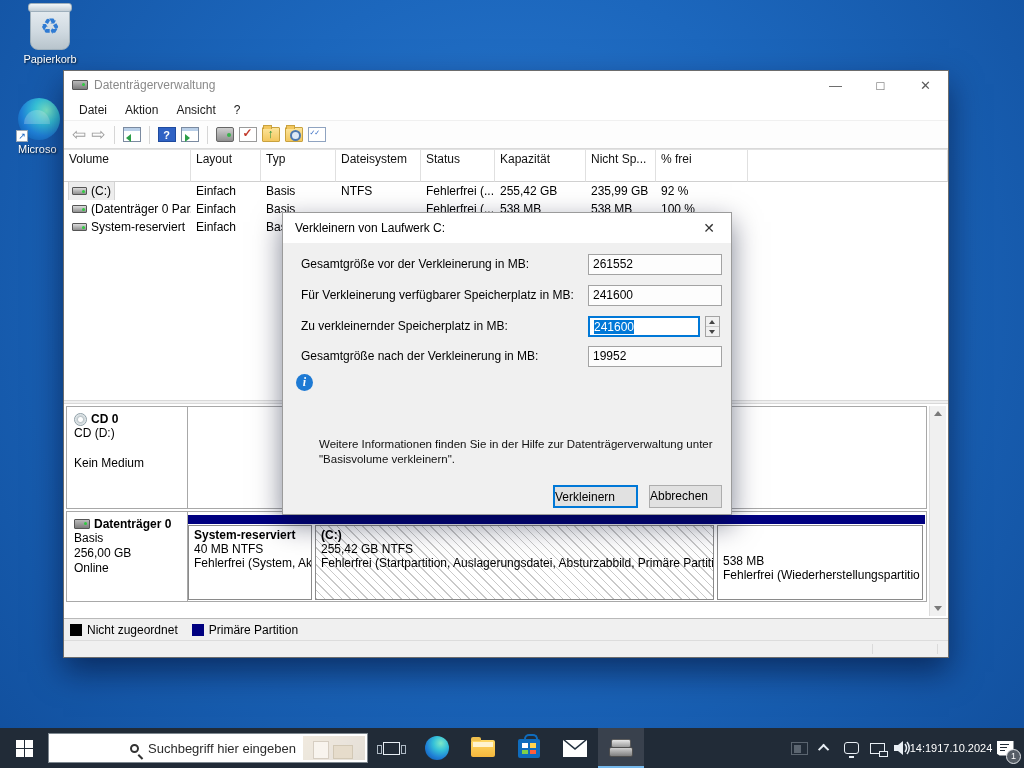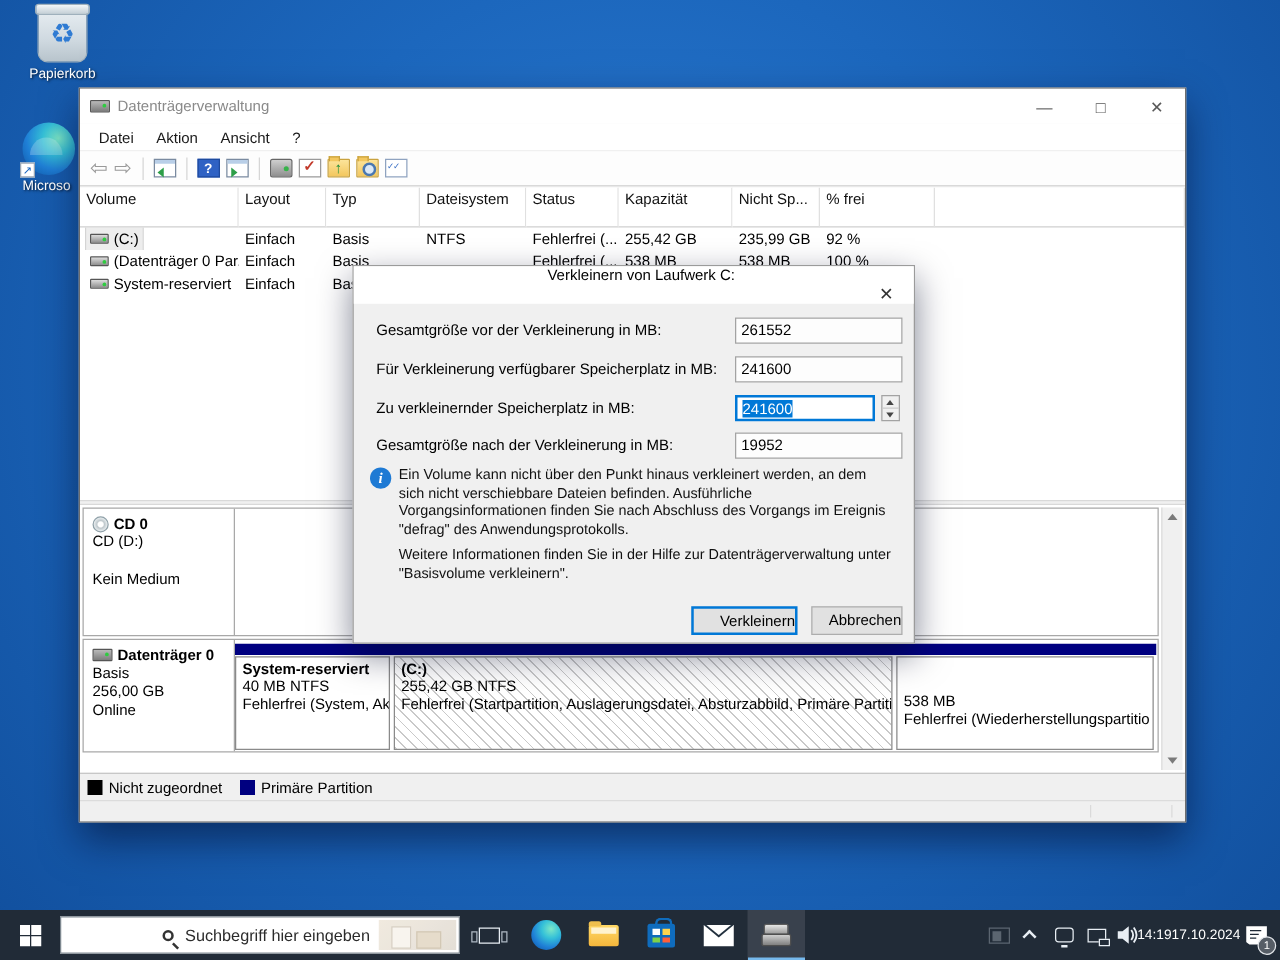--- a/index.html
+++ b/index.html
@@ -96,38 +96,38 @@
 
   .legendbar { height:22px; background:#f0f0f0; border-top:1px solid #b9b9b9; display:flex; align-items:center; gap:14px; padding-left:6px; }
   .legend-item { display:flex; align-items:center; gap:5px; }
   .sw { width:12px; height:12px; display:inline-block; }
   .statusbar { height:17px; background:#f0f0f0; border-top:1px solid #dcdcdc; position:relative; }
   .statusbar i { position:absolute; top:3px; bottom:3px; width:1px; background:#dadada; }
 
   
   .dlg { position:absolute; left:282px; top:212px; width:450px; height:303px; z-index:50;
     background:#f0f0f0; border:1px solid #9b9b9b; box-shadow:0 10px 26px rgba(0,10,40,.5); }
-  .dlg-title { height:30px; background:#fff; display:flex; align-items:center; padding-left:12px;flex-direction:column; }
+  .dlg-title { height:30px; background:#fff; display:flex; align-items:center; padding-left:12px; }
   .dlg-title .x { margin-left:auto; width:44px; height:100%; display:flex; align-items:center; justify-content:center; color:#333; font-size:14px; }
   .frow { position:absolute; left:18px; width:420px; height:21px; }
   .frow .flabel { line-height:21px; }
   .fbox { position:absolute; left:287px; top:0; width:134px; height:21px; background:#fdfdfd; border:1px solid #a3a3a3; padding:2px 4px; line-height:15px; }
   .fbox.focus { width:112px; border:2px solid #0078d7; background:#fff; }
   .fbox.focus .sel { background:#0078d7; color:#fff; }
   .spin { position:absolute; left:404px; top:0; width:15px; height:21px; border:1px solid #a3a3a3; background:#f0f0f0; }
   .spin span { position:absolute; left:0; right:0; height:50%; border-bottom:1px solid #c9c9c9; }
   .spin span::after { content:""; position:absolute; left:3px; top:3px; border-left:3px solid transparent; border-right:3px solid transparent; }
   .spin .u::after { border-bottom:4px solid #444; }
   .spin .d { top:50%; border-bottom:none; }
   .spin .d::after { border-top:4px solid #444; }
   .info-ic { position:absolute; left:13px; top:161px; width:17px; height:17px; border-radius:50%;
     background:#1e7ad4; color:#fff; font-weight:bold; font-style:italic; font-size:12px; text-align:center; line-height:17px; font-family:"Liberation Serif",serif; }
   .info-text { position:absolute; left:36px; top:160px; width:396px; font-size:11.5px; line-height:14.5px; color:#111; }
   .help-text { position:absolute; left:36px; top:224px; width:396px; font-size:11.5px; line-height:14.5px; color:#111; }
-  .dbtn { position:absolute; top:272px; height:23px; background:#e1e1e1; border:1px solid #adadad; text-align:right; line-height:20px; }
+  .dbtn { position:absolute; top:272px; height:23px; background:#e1e1e1; border:1px solid #adadad; text-align:left; line-height:20px; }
   .dbtn.default { left:270px; width:85px; border:2px solid #0078d7; }
   .dbtn.cancel { left:366px; width:73px; }
 
   
   .taskbar { position:absolute; left:0; right:0; bottom:0; height:40px; background:#212b37; z-index:100; display:flex; align-items:stretch; }
   .tb-cell { display:flex; align-items:center; justify-content:center; flex:none; }
   .start { width:48px; }
   .winlogo { display:grid; grid-template-columns:8px 8px; grid-template-rows:8px 8px; gap:1px; }
   .winlogo i { background:#fff; }
   .searchbox { width:320px; background:#fff; border:1px solid #7e8890; margin:5px 0; display:flex; align-items:center; padding-left:10px; position:relative;justify-content:center; }
@@ -379,21 +379,20 @@
         <span class="u"></span>
         <span class="d"></span>
       </div>
   </div>
   <div class="frow" style="top:133px;">
     <div class="flabel">Gesamtgröße nach der Verkleinerung in MB:</div>
     <div class="fbox">19952</div>
   </div>
 
   <div class="info-ic">i</div>
-  <div class="info-text">Ein Volume kann nicht über den Punkt hinaus verkleinert werden, an dem sich nicht verschiebbare Dateien befinden. Ausführliche Vorgangsinformationen finden Sie nach Abschluss des Vorgangs im Ereignis "defrag" des Anwendungsprotokolls.</div>
   <div class="help-text">Weitere Informationen finden Sie in der Hilfe zur Datenträgerverwaltung unter "Basisvolume verkleinern".</div>
 
   <div class="dbtn default">Verkleinern</div>
   <div class="dbtn cancel">Abbrechen</div>
 </div>
 
 <div class="taskbar">
   <div class="tb-cell start">
     <span class="winlogo">
         <i></i>

